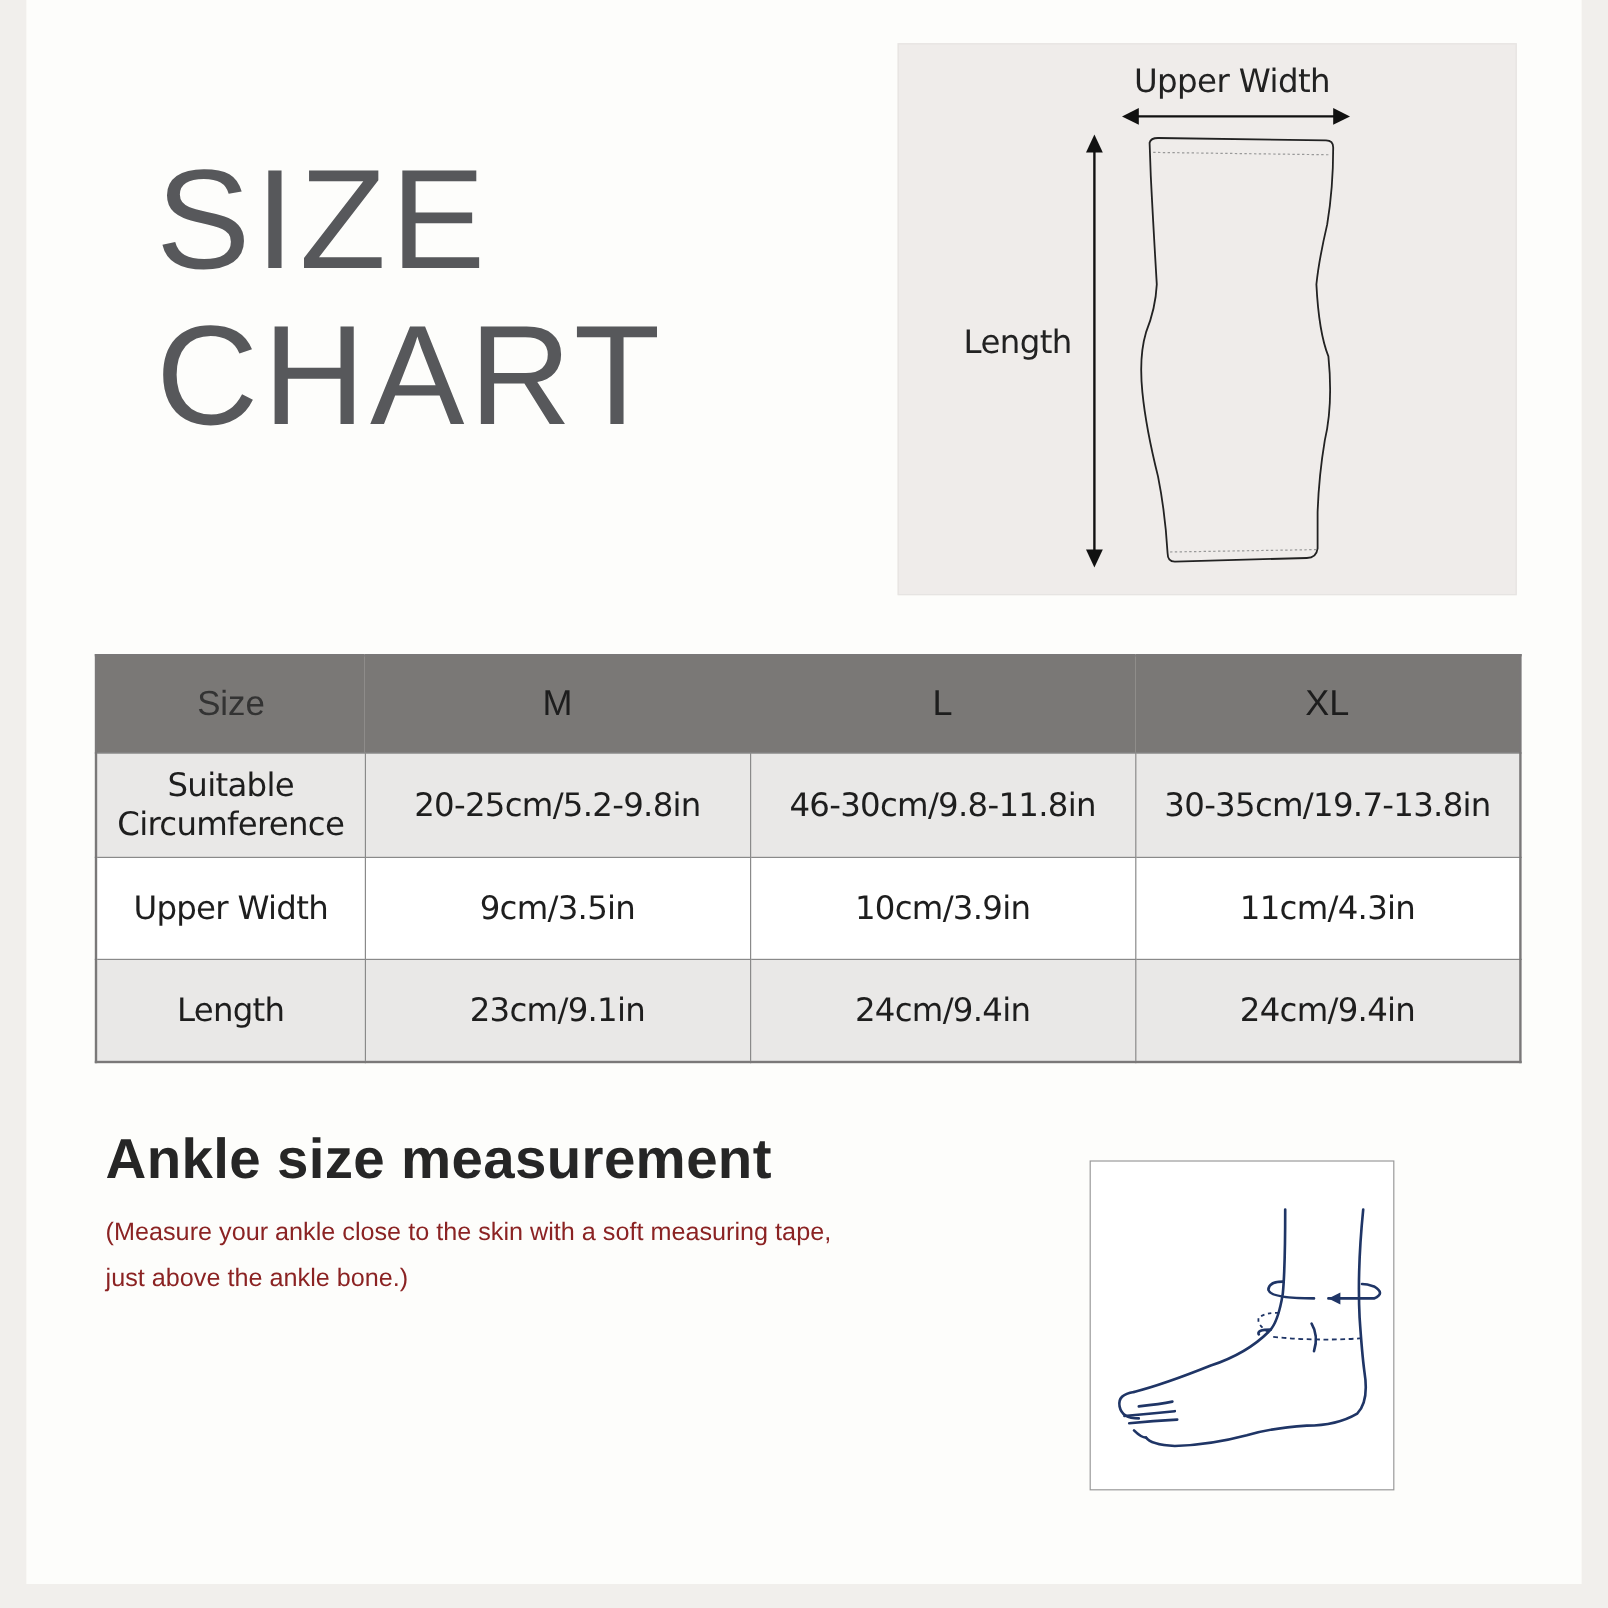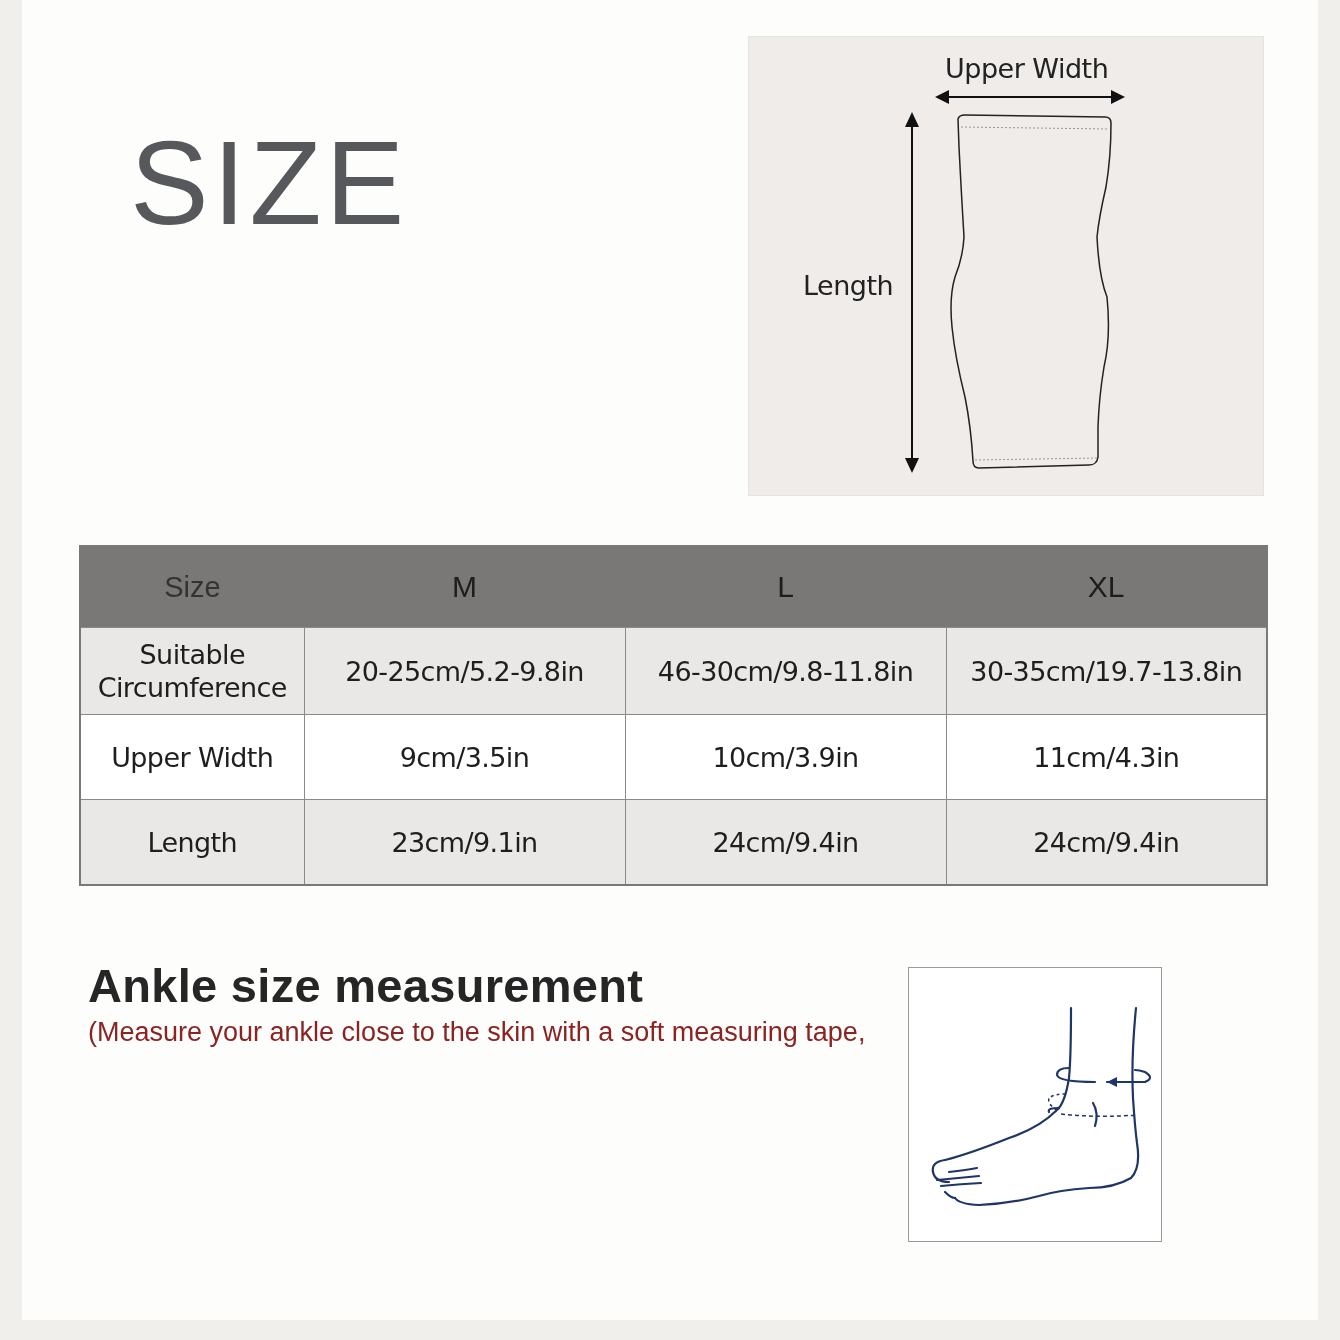--- a/index.html
+++ b/index.html
@@ -46,46 +46,47 @@
   .size-table td {
     border: 1.5px solid #8a8a8a; text-align: center;
     font-size: 27px; color: #1e1e1e; letter-spacing: -0.6px;
     font-family: "DejaVu Sans", sans-serif;
   }
   .size-table tr.r1 td { background: #e9e8e7; height: 84px; }
   .size-table tr.r2 td { background: #ffffff; height: 82px; }
   .size-table tr.r3 td { background: #e9e8e7; height: 82px; }
   .size-table td.rowhead { line-height: 33px; margin-left: 10px; }
   .ankle {
-    position: absolute; left: 88px; top: 958px; width: 780px;
+    position: absolute; left: 88px; top: 938px; width: 780px;
   }
   .ankle h2 {
     margin: 0; font-family: "Liberation Sans", sans-serif; font-weight: bold;
     font-size: 47px; color: #262626; letter-spacing: 0.3px;
   }
   .ankle .note {
     font-family: "Liberation Sans", sans-serif; color: #8b2323;
-    font-size: 27px; line-height: 39px; margin-top: 0;
+    font-size: 21px; line-height: 39px; margin-top: 14px;
   }
   .ankle .tips {
     font-family: "Liberation Sans", sans-serif; color: #262626;
     font-size: 19.5px; line-height: 29px; margin-top: 16px;
   }
   .foot-box {
     position: absolute; left: 908px; top: 967px; width: 252px; height: 273px;
     background: #ffffff; border: 1px solid #9a9a9a;
   }
 </style>
 </head>
 <body>
 
 <div class="page"></div>
 
 <div class="title">
   <div>SIZE</div>
+  <div>CHART</div>
 </div>
 
 <div class="diagram-box">
   <svg width="514" height="458" viewBox="0 0 514 458">
 
     <line x1="196" y1="60" x2="366" y2="60" stroke="#111" stroke-width="2"></line>
     <polygon points="186,60 200,53 200,67" fill="#111"></polygon>
     <polygon points="376,60 362,53 362,67" fill="#111"></polygon>
 
     <line x1="163" y1="86" x2="163" y2="424" stroke="#111" stroke-width="2"></line>
@@ -142,20 +143,21 @@
     <td>24cm/9.4in</td>
     <td>24cm/9.4in</td>
   </tr>
 </tbody>
   </table>
 
 <div class="ankle">
   <h2>Ankle size measurement</h2>
   <div class="note">
     <div>(Measure your ankle close to the skin with a soft measuring tape,</div>
+    <div>just above the ankle bone.)</div>
   </div>
   <div class="tips">
   </div>
 </div>
 
 <div class="foot-box">
   <svg width="252" height="273" viewBox="0 0 252 273">
     <g fill="none" stroke="#1f3566" stroke-width="2.2" stroke-linecap="round">
 
       <path d="M 162 40 Q 162 90 160 110 Q 156 135 148 142 Q 130 160 100 170 Q 60 186 36 192"></path>

